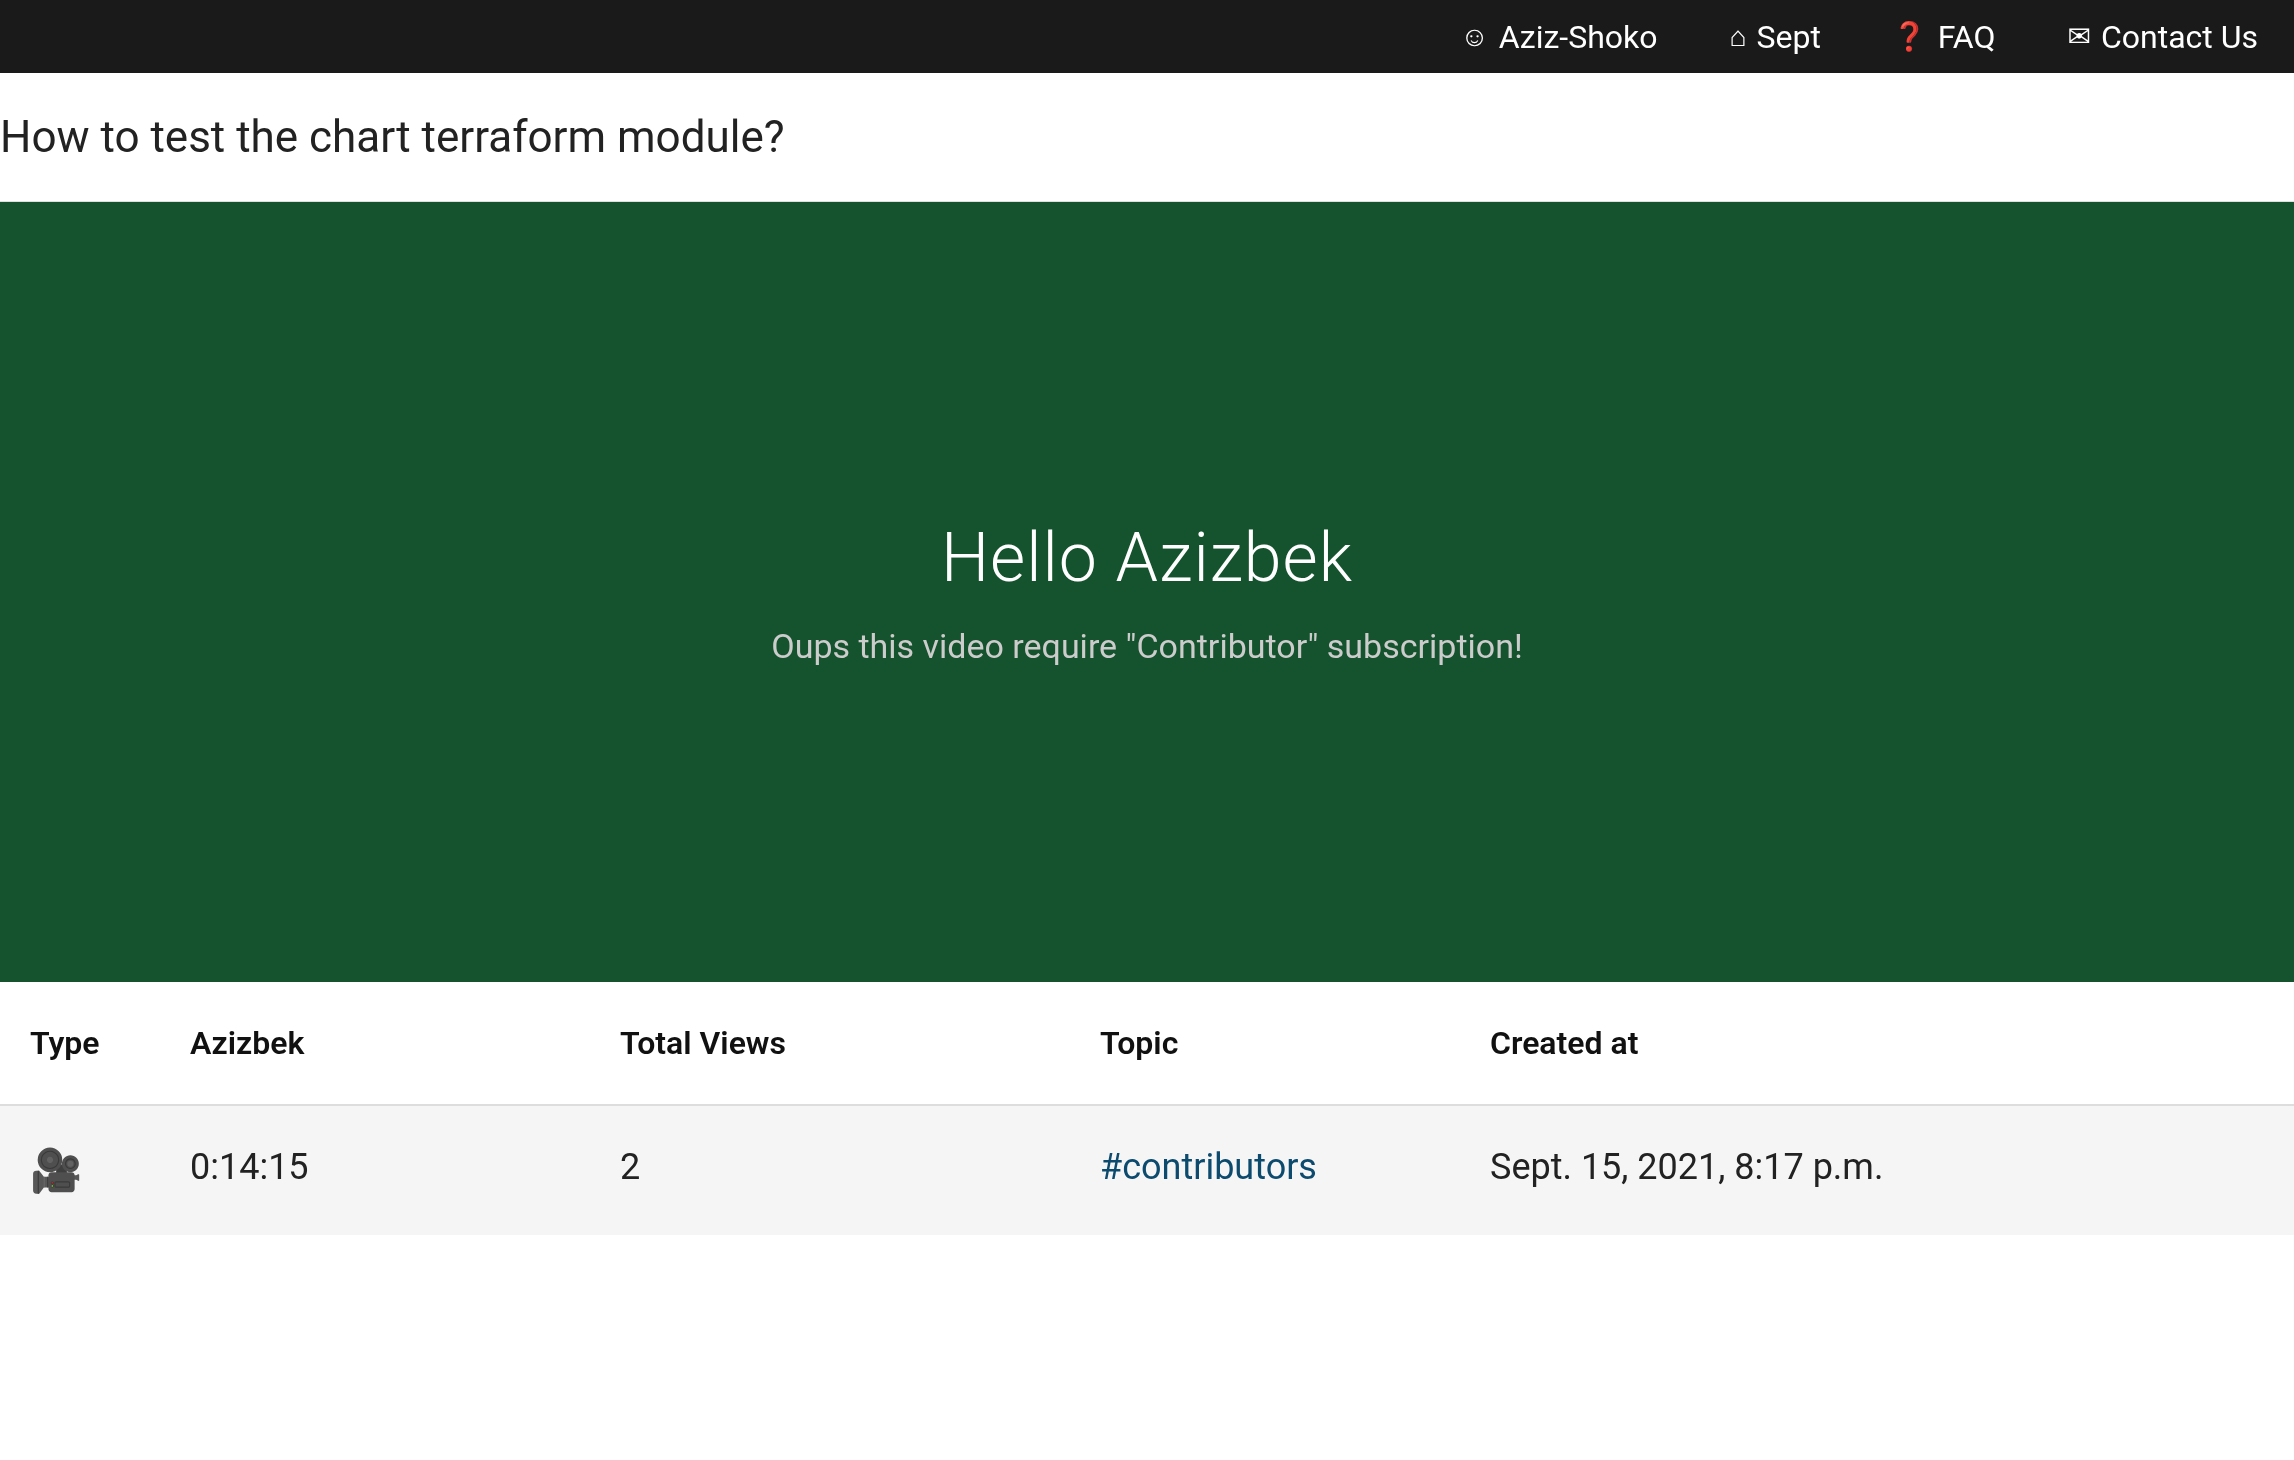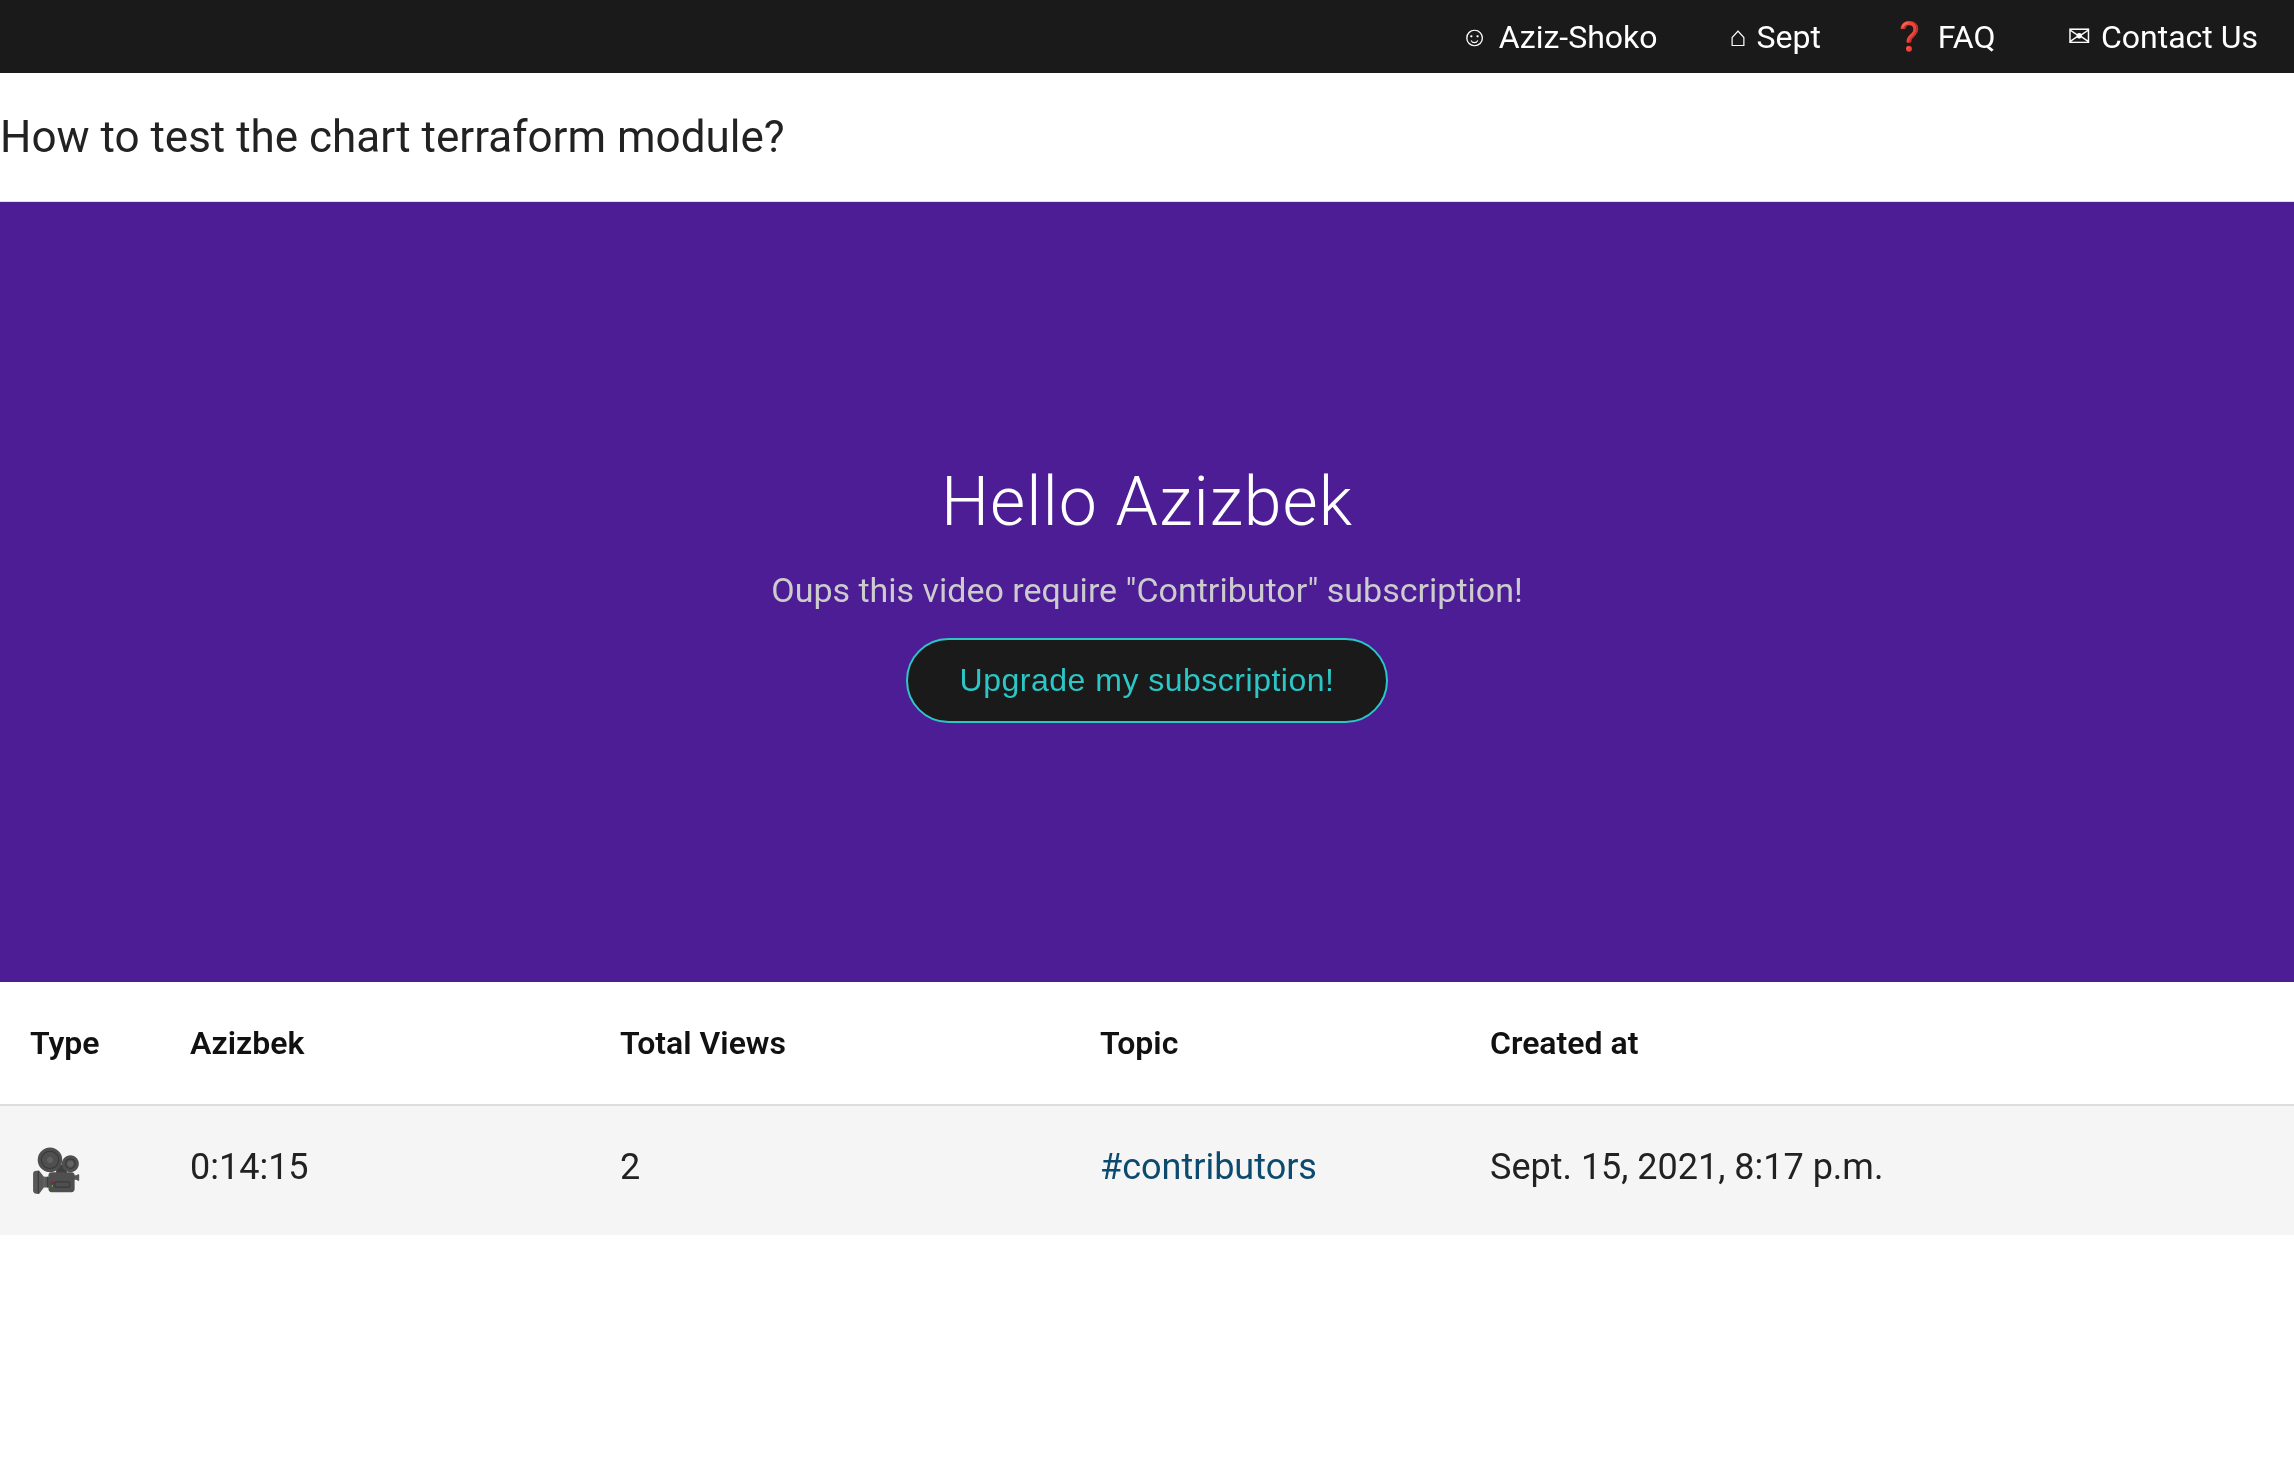--- a/index.html
+++ b/index.html
@@ -74,21 +74,21 @@
     }
 
     .page-title {
       font-size: 44px;
       color: #222;
       font-weight: 400;
     }
 
     
     .video-area {
-      background: #4c1d95;
+      background: #14532d;
       width: 100%;
       height: 780px;
       display: flex;
       flex-direction: column;
       align-items: center;
       justify-content: center;
       gap: 28px;
     }
 
     .video-greeting {
@@ -190,21 +190,20 @@
   </div>
 </nav>
 
 <div class="page-title-section">
   <h1 class="page-title">How to test the chart terraform module?</h1>
 </div>
 
 <div class="video-area">
   <h2 class="video-greeting">Hello Azizbek</h2>
   <p class="video-message">Oups this video require "Contributor" subscription!</p>
-  <button class="upgrade-button">Upgrade my subscription!</button>
 </div>
 
 <div class="table-section">
   <table>
     <thead>
       <tr>
         <th>
           <span>Type</span>
         </th>
         <th>

